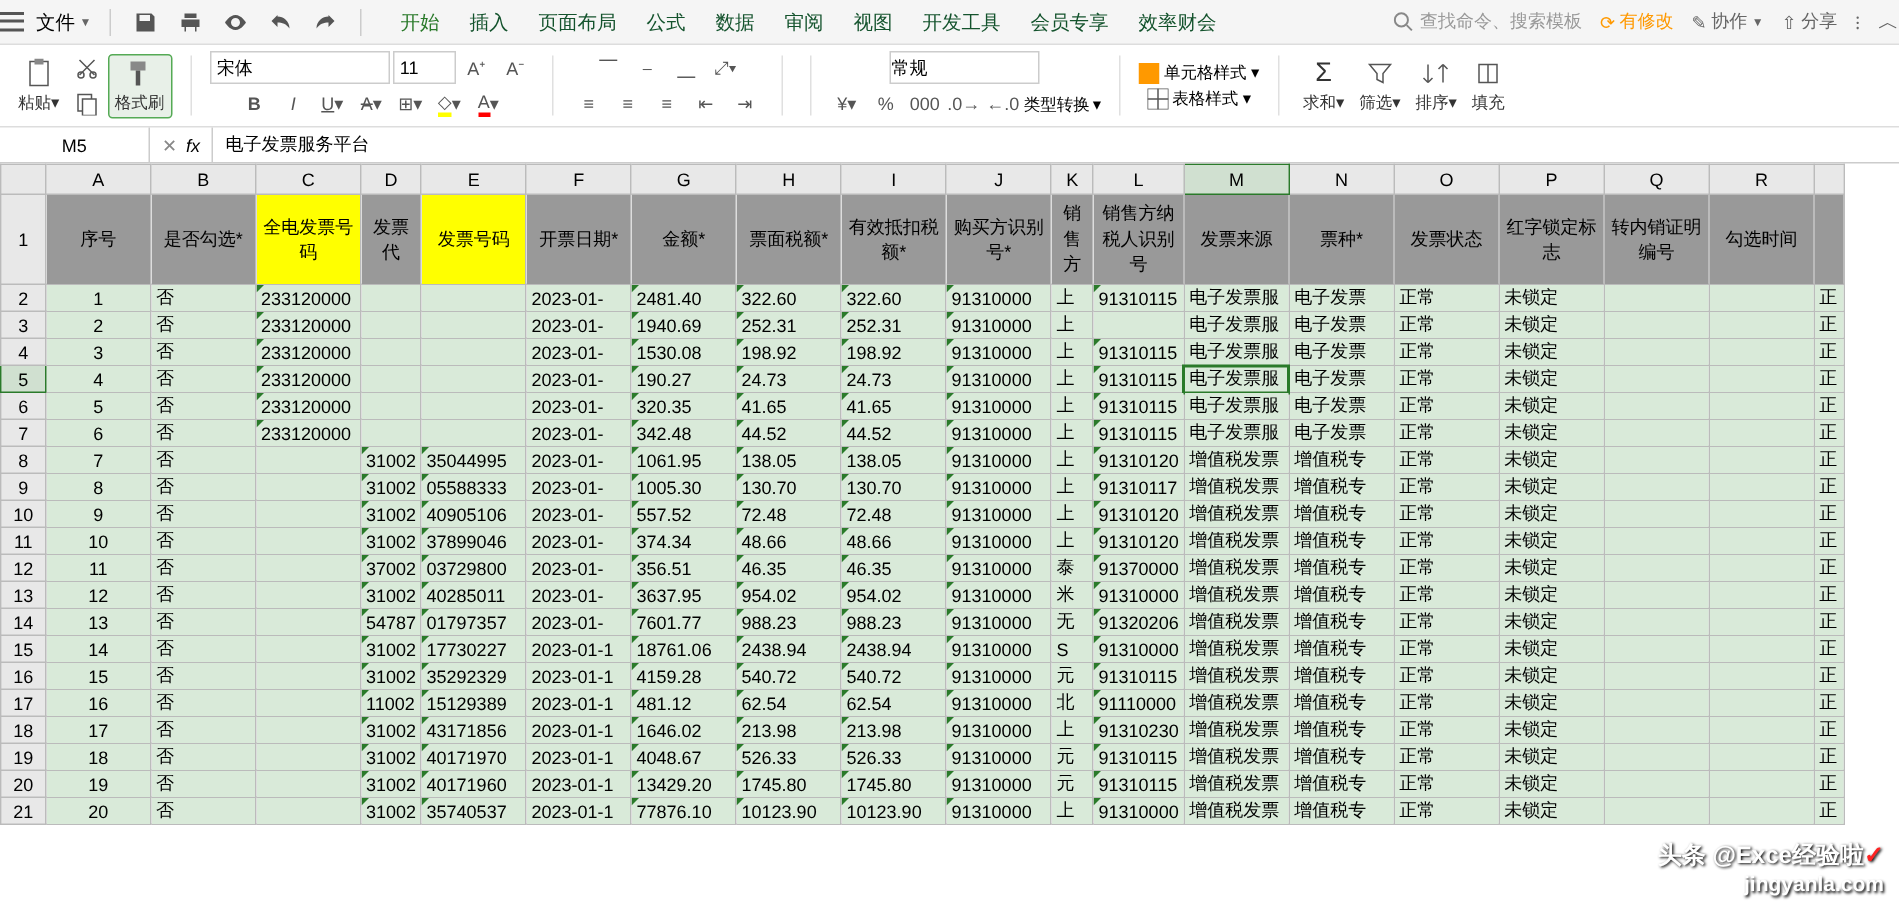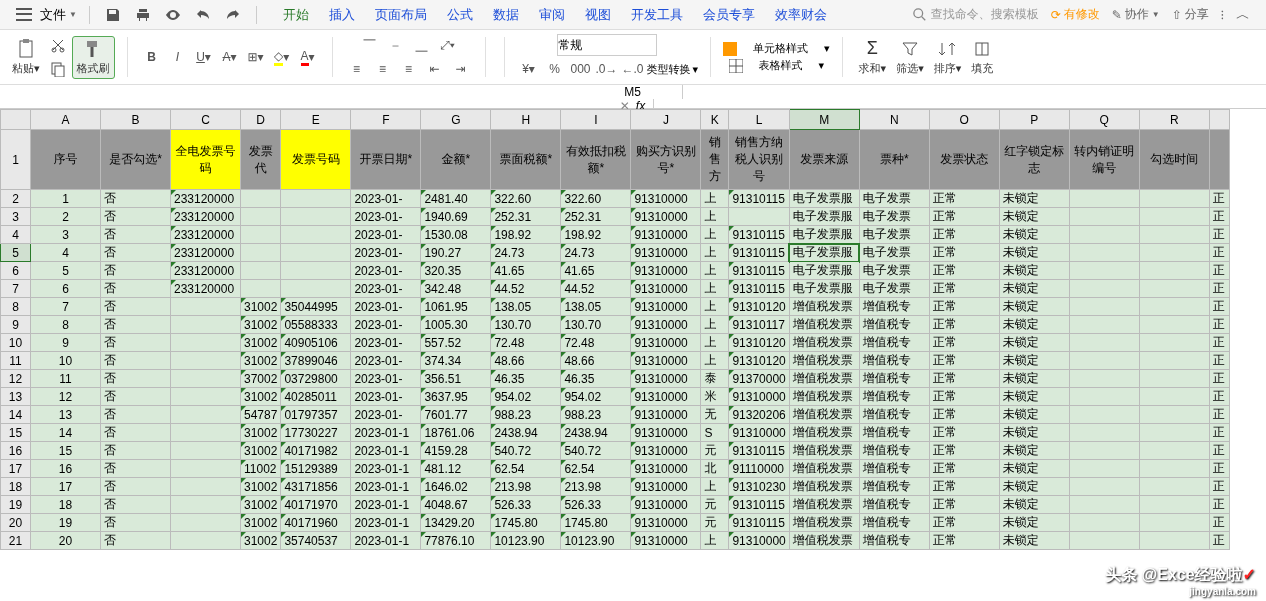--- a/index.html
+++ b/index.html
@@ -1,27 +1,27 @@
 <!DOCTYPE html>
 <html><head>
 <meta charset="utf-8">
 <style>
 * { margin: 0; padding: 0; box-sizing: border-box; font-family: "Microsoft YaHei", Arial, sans-serif; }
 body { background: #fff; font-size: 12px; overflow: hidden; width: 1266px; height: 601px; }
-.menubar { height: 30px; background: #f5f5f5; border-bottom: 1px solid #ddd; display: flex; align-items: center; padding: 0 16px; gap: 2px; }
+.menubar { height: 30px; background: #f5f5f5; border-bottom: 1px solid #ddd; display: flex; align-items: center; padding: 0 0; gap: 2px; }
 .menu-left { display: flex; align-items: center; gap: 8px; }
 .hamburger { width: 16px; height: 16px; display: flex; flex-direction: column; justify-content: space-around; }
 .hamburger span { height: 2px; background: #555; }
 .file-menu { font-size: 13px; display: flex; align-items: center; gap: 3px; }
 .dropdown-caret { font-size: 8px; color: #666; }
 .menu-divider { width: 1px; height: 18px; background: #ccc; margin: 0 4px; }
 .quick-icon { width: 22px; height: 22px; display: flex; align-items: center; justify-content: center; color: #555; font-size: 14px; }
 .quick-icon svg { width: 16px; height: 16px; fill: #555; }
 .tabs { display: flex; gap: 20px; margin-left: 20px; font-size: 13px; }
-.tab { color: #1d4ed8; cursor: pointer; }
+.tab { color: #14532d; cursor: pointer; }
 .tab.active { color: #2a7a2a; font-weight: 500; }
 .right-menu { margin-left: auto; display: flex; align-items: center; gap: 12px; font-size: 12px; color: #666; }
 .right-menu .search-box { display: flex; align-items: center; gap: 4px; }
 .right-menu .icon-item { display: flex; align-items: center; gap: 3px; }
 .orange { color: #f90; }
 
 .ribbon { height: 55px; background: #fff; border-bottom: 1px solid #ddd; display: flex; align-items: center; padding: 0 8px; gap: 6px; }
 .rb-group { display: flex; align-items: center; gap: 2px; }
 .rb-divider { width: 1px; height: 40px; background: #e0e0e0; margin: 0 6px; }
 .rb-big { display: flex; flex-direction: column; align-items: center; gap: 2px; font-size: 11px; color: #333; padding: 2px 4px; }
@@ -30,41 +30,41 @@
 .rb-icon { width: 24px; height: 22px; display: flex; align-items: center; justify-content: center; color: #555; }
 .rb-icon svg { width: 16px; height: 16px; fill: #555; }
 .font-select { border: 1px solid #ccc; height: 22px; font-size: 12px; padding: 0 4px; }
 .font-name { width: 120px; }
 .font-size { width: 42px; }
 .fmt-row { display: flex; gap: 2px; }
 .fmt-col { display: flex; flex-direction: column; gap: 2px; }
 .rb-select { border: 1px solid #ccc; height: 22px; font-size: 12px; width: 60px; }
 .rb-label { font-size: 11px; display: flex; align-items: center; gap: 2px; }
 .toolbar-icons-col { display: flex; flex-direction: column; gap: 2px; font-size: 11px; }
-.toolbar-icons-col .item { display: flex; align-items: center; gap: 16px; }
+.toolbar-icons-col .item { display: flex; align-items: center; gap: 3px; }
 
-.formula-bar { height: 24px; border-bottom: 1px solid #ccc; display: flex; align-items: center; flex-direction: column; }
+.formula-bar { height: 24px; border-bottom: 1px solid #ccc; display: flex; align-items: center; }
 .name-box { width: 100px; border-right: 1px solid #ccc; height: 100%; display: flex; align-items: center; justify-content: center; font-size: 12px; }
 .fx-icons { padding: 0 8px; display: flex; gap: 6px; align-items: center; height: 100%; border-right: 1px solid #ccc; }
 .fx-input { flex: 1; padding: 0 8px; font-size: 12px; }
 
 .grid-wrap { position: relative; overflow: hidden; height: 492px; }
 table { border-collapse: collapse; font-size: 12px; }
 th.col-head { background: #e8e8e8; border: 1px solid #bbb; height: 20px; font-weight: normal; font-size: 12px; text-align: center; }
 td.row-head { background: #e8e8e8; border: 1px solid #bbb; width: 30px; text-align: center; font-size: 12px; }
 th.col-head.sel, td.row-head.sel { background: #d0e0d0; border-color: #2a7a2a; }
 td.cell { border: 1px solid #bbb; background: #d9ead9; padding: 0 3px; height: 18px; overflow: hidden; white-space: nowrap; position: relative; }
 td.cell.hdr { background: #999; color: #000; text-align: center; font-weight: normal; height: 60px; white-space: normal; vertical-align: middle; }
 td.cell.hdr.yellow { background: #ffff00; }
 td.cell.active { outline: 2px solid #2a7a2a; outline-offset: -1px; }
 .green-tri::before { content: ''; position: absolute; top: 0; left: 0; border-top: 5px solid #2a7a2a; border-right: 5px solid transparent; }
 .corner { width: 30px; height: 20px; background: #e8e8e8; border: 1px solid #bbb; }
 .watermark { position: absolute; bottom: 4px; right: 10px; font-size: 16px; color: #fff; text-shadow: 1px 1px 2px #000; font-weight: bold; pointer-events: none; }
 .watermark .red { color: #f22; }
-.watermark .sub { font-size: 10px; display: block; text-align: right; }
+.watermark .sub { font-size: 14px; display: block; text-align: right; }
 </style>
 </head>
 <body>
 
 <div class="menubar">
   <div class="menu-left">
     <div class="hamburger">
         <span></span>
         <span></span>
         <span></span>
@@ -167,20 +167,26 @@
       <svg viewBox="0 0 20 20">
           <rect x="4" y="2" width="10" height="6" fill="#888"></rect>
           <path d="M9 8v10" stroke="#555" stroke-width="3"></path>
         </svg>
       <span>格式刷</span>
     </div>
   </div>
   <div class="rb-divider"></div>
   <div class="rb-group fmt-col">
     <div class="fmt-row">
+      <input class="font-select font-name" value="宋体" style="">
+      <input class="font-select font-size" value="11" style="">
+      <div class="rb-icon">A⁺</div>
+      <div class="rb-icon">A⁻</div>
+    </div>
+    <div class="fmt-row">
       <div class="rb-icon">
           <b>B</b>
         </div>
       <div class="rb-icon">
           <i>I</i>
         </div>
       <div class="rb-icon"><u>U</u>▾</div>
       <div class="rb-icon"><s>A</s>▾</div>
       <div class="rb-icon">⊞▾</div>
       <div class="rb-icon"><span style="border-bottom:3px solid #ff0">◇</span>▾</div>
@@ -255,20 +261,21 @@
       </div>
   </div>
 </div>
 
 <div class="formula-bar">
   <div class="name-box">M5</div>
   <div class="fx-icons">
     <span style="color:#888">✕</span>
     <span style="font-style:italic">fx</span>
   </div>
+  <div class="fx-input">电子发票服务平台</div>
 </div>
 
 <div class="grid-wrap">
   <table id="grid">
       <tbody>
         <tr>
           <th class="corner"></th>
           <th class="col-head" style="width:70px">A</th>
           <th class="col-head" style="width:70px">B</th>
           <th class="col-head" style="width:70px">C</th>
@@ -618,21 +625,21 @@
           <td class="cell" style=""></td>
           <td class="cell" style=""></td>
           <td class="cell" style="">正</td>
         </tr>
         <tr>
           <td class="row-head">16</td>
           <td class="cell" style="text-align:center;">15</td>
           <td class="cell" style="">否</td>
           <td class="cell" style=""></td>
           <td class="cell green-tri" style="">31002</td>
-          <td class="cell green-tri" style="">40171982</td>
+          <td class="cell green-tri" style="">35292329</td>
           <td class="cell" style="">2023-01-1</td>
           <td class="cell green-tri" style="">4159.28</td>
           <td class="cell green-tri" style="">540.72</td>
           <td class="cell green-tri" style="">540.72</td>
           <td class="cell green-tri" style="">91310000</td>
           <td class="cell" style="">元</td>
           <td class="cell green-tri" style="">91310115</td>
           <td class="cell" style="">增值税发票</td>
           <td class="cell" style="">增值税专</td>
           <td class="cell" style="">正常</td>

